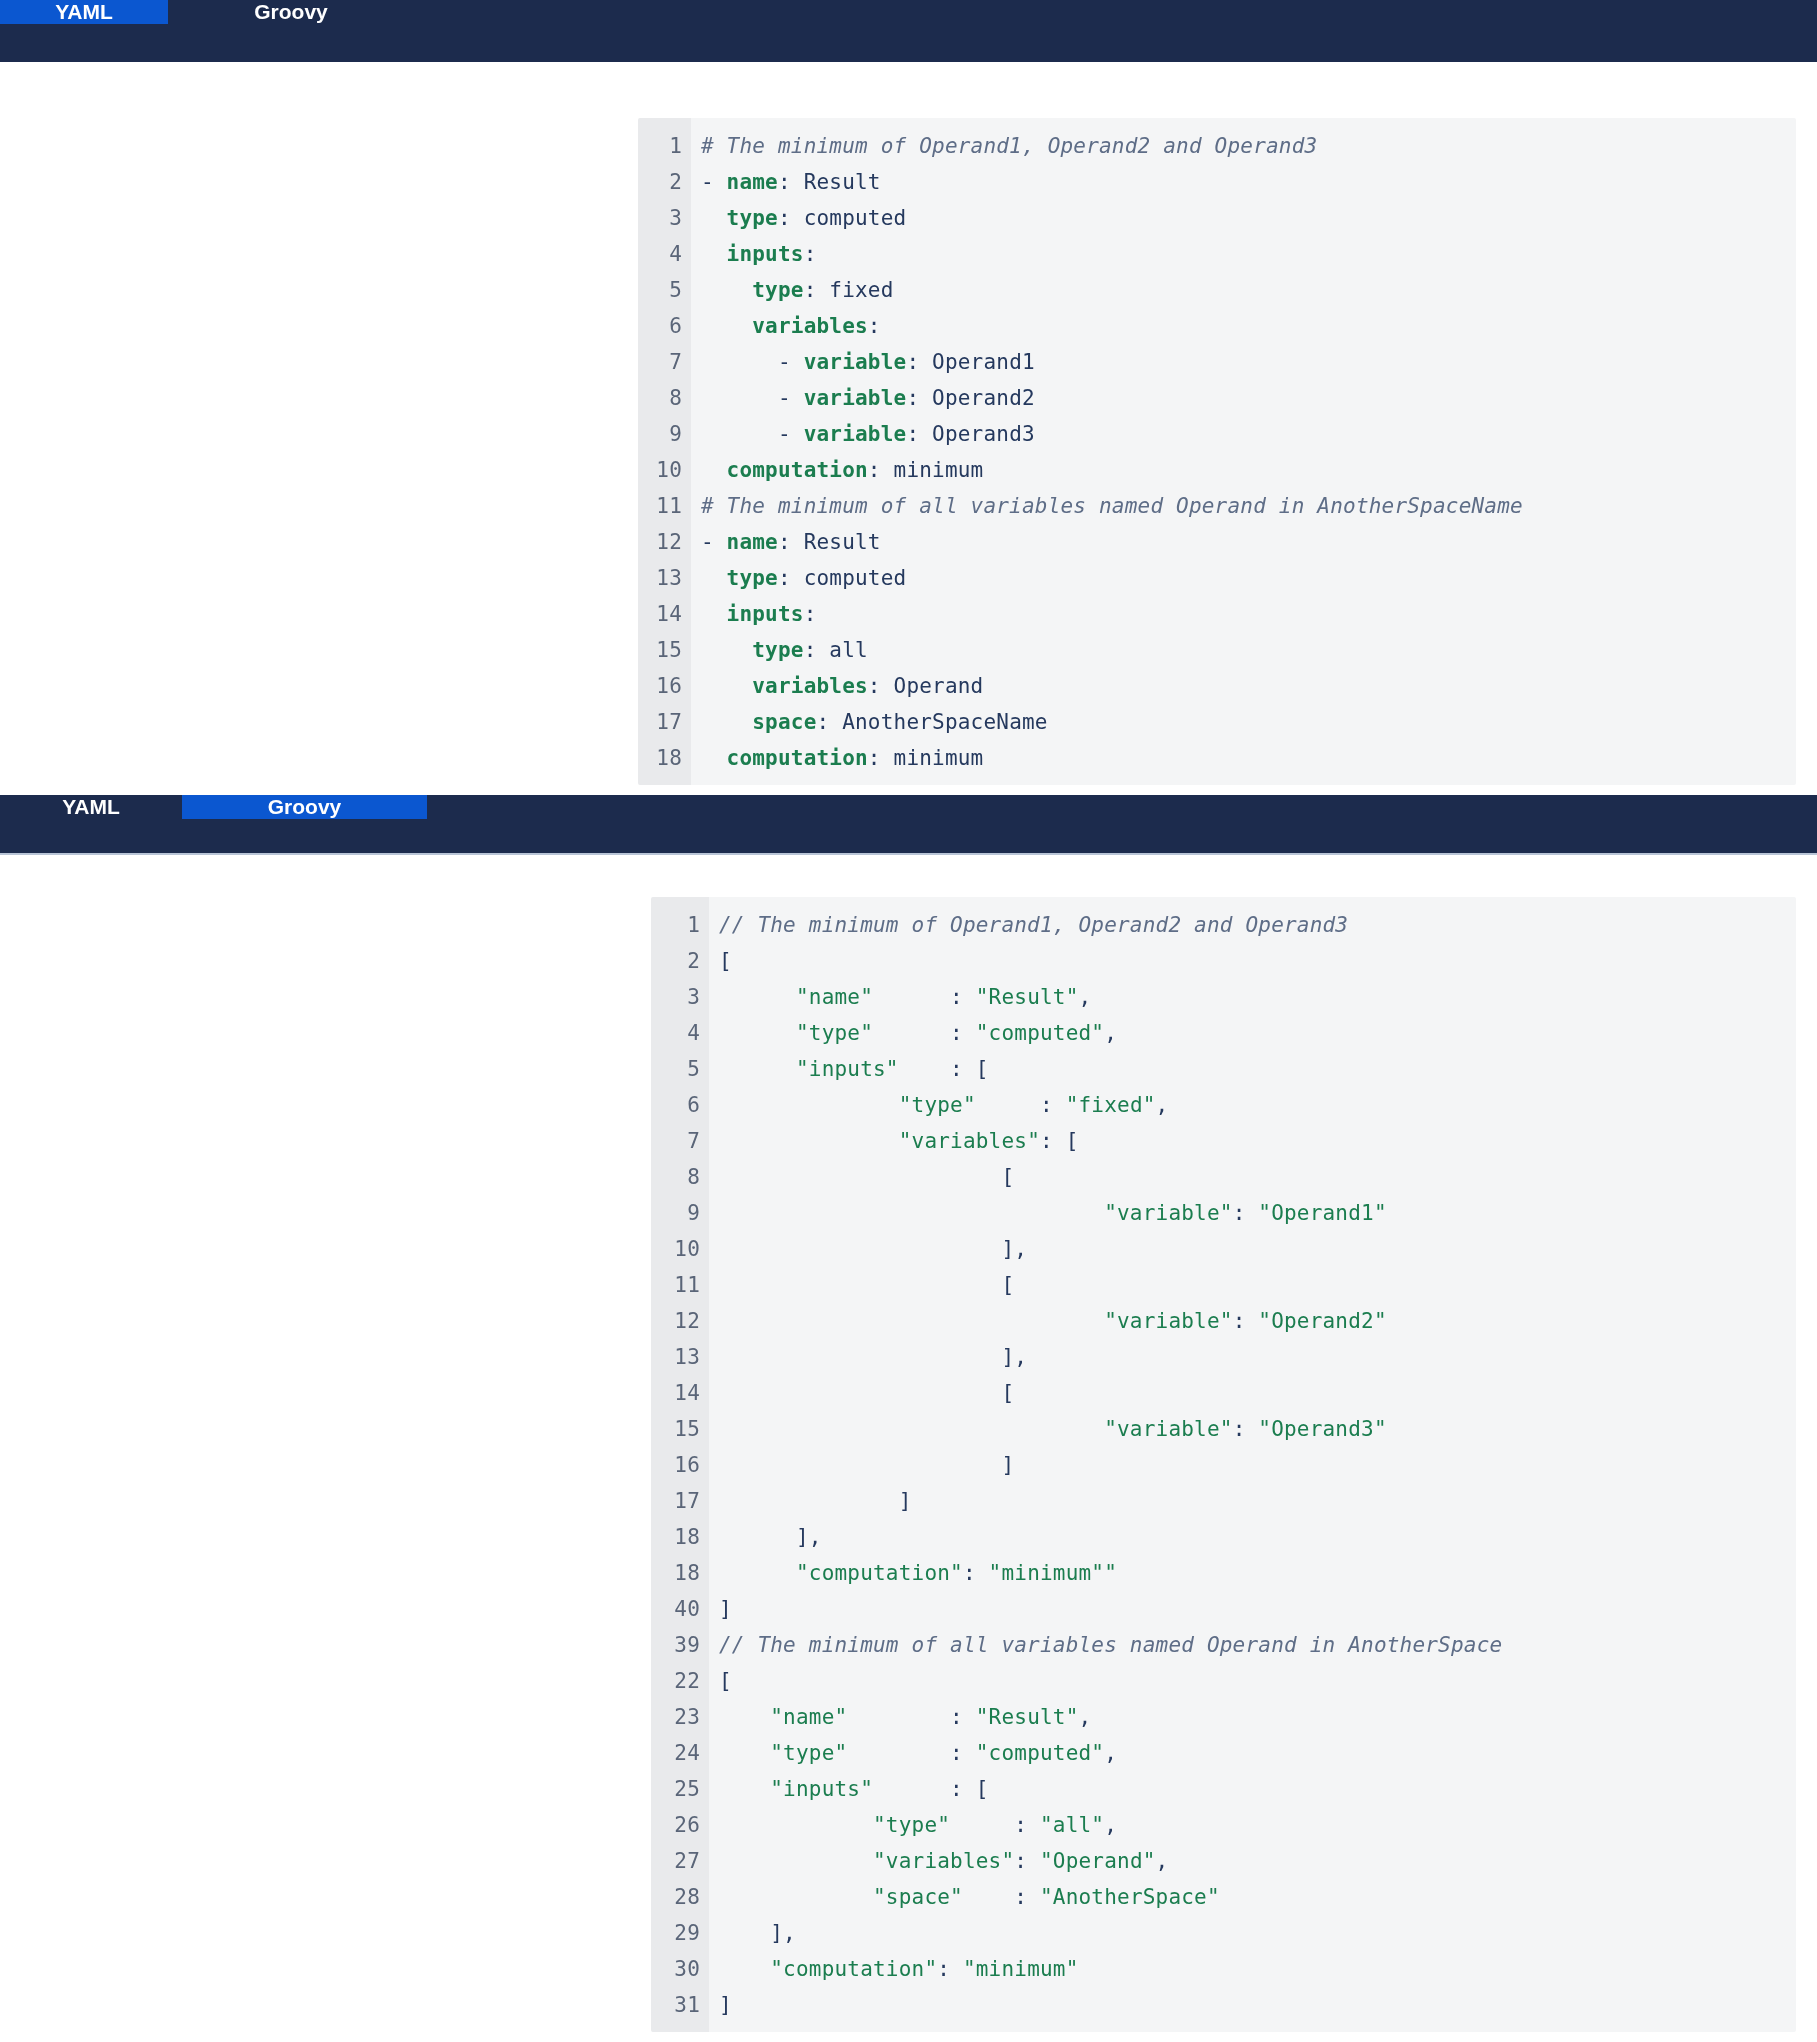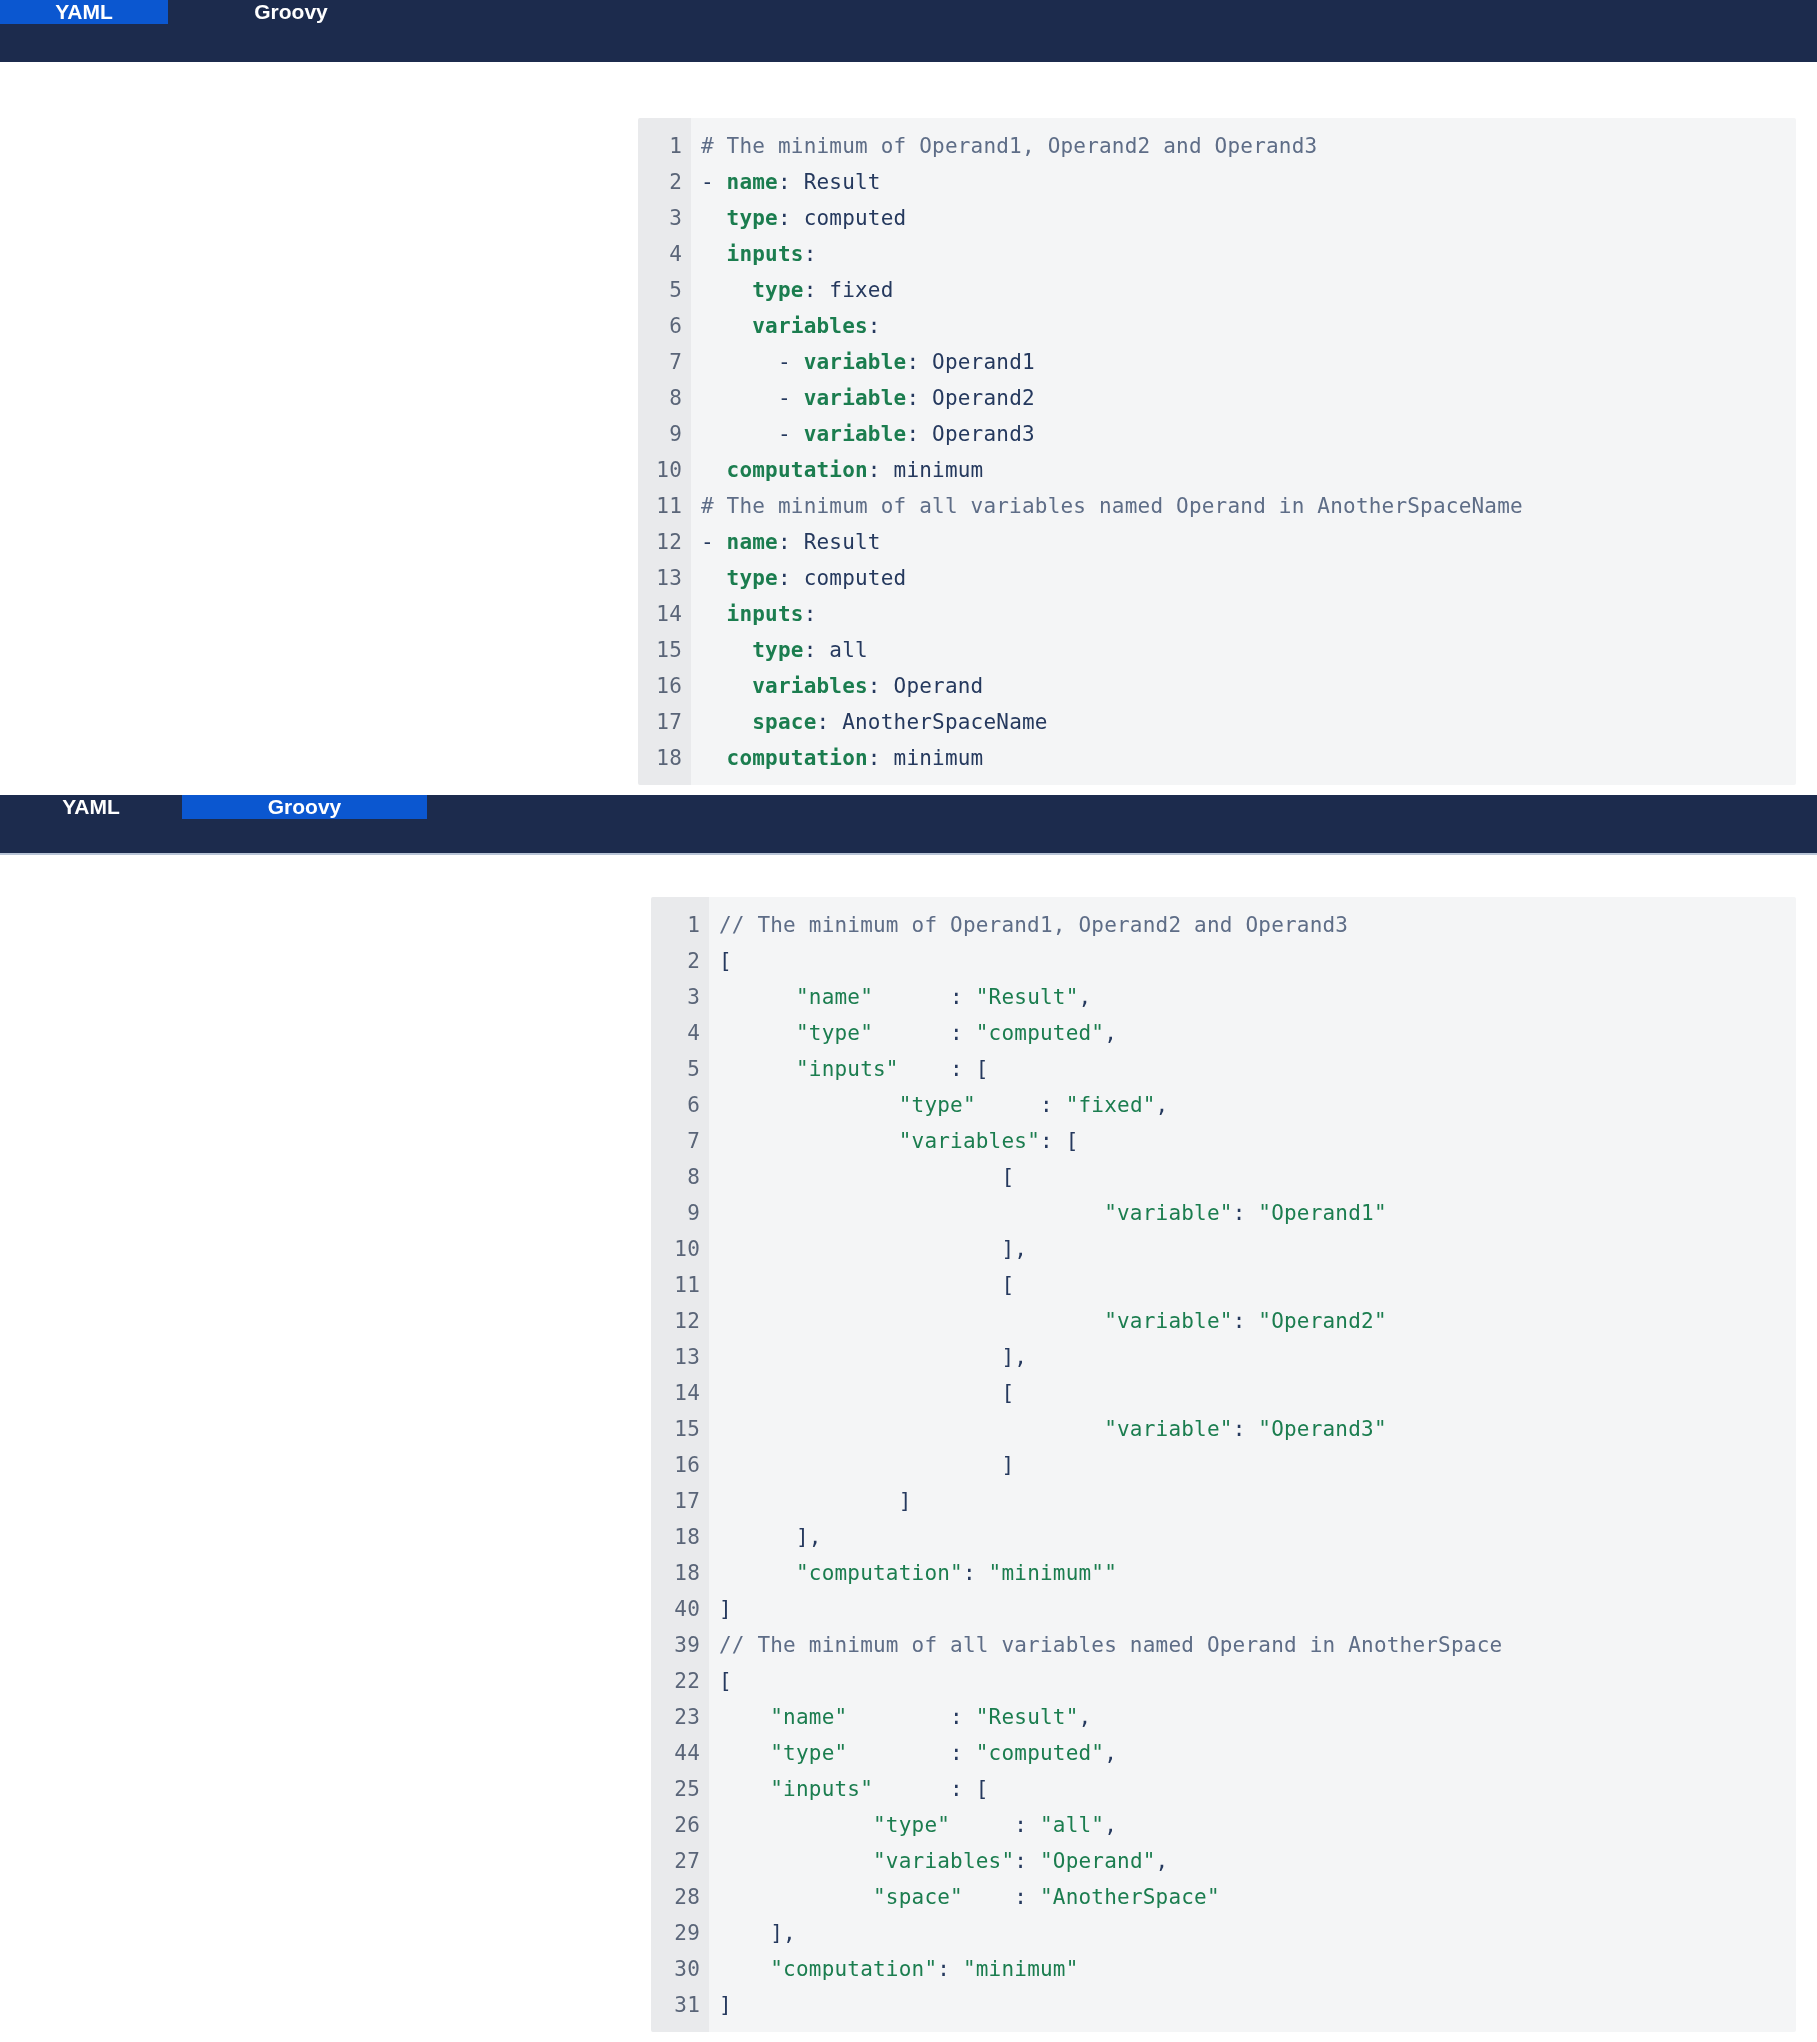--- a/index.html
+++ b/index.html
@@ -47,21 +47,21 @@
     background:var(--gutter-bg);color:var(--line-number);
     text-align:right;padding:9.5px 8.5px 9.5px 0;flex:0 0 auto;
   }
   .code-block.yaml .gutter{width:44px;}
   .code-block.groovy .gutter{width:49px;}
   .code-col{
     background:var(--code-bg);flex:1 1 auto;
     padding:9.5px 0 9.5px 10.4px;white-space:pre;overflow:hidden;
   }
   .ln,.code-line{height:36px;}
-  .tok-cm{color:var(--comment);}
+  .tok-cm{color:var(--comment);font-style:italic;}
   .tok-k{color:var(--key-green);font-weight:700;}
   .tok-s{color:var(--key-green);}
   .tok-p{color:var(--code-text);}
 </style>
 </head>
 <body>
 
 <div class="tabbar top" id="bar-top">
     <div class="tab active">
       <span>YAML</span>
@@ -122,21 +122,21 @@
       <div class="ln">14</div>
       <div class="ln">15</div>
       <div class="ln">16</div>
       <div class="ln">17</div>
       <div class="ln">18</div>
       <div class="ln">18</div>
       <div class="ln">40</div>
       <div class="ln">39</div>
       <div class="ln">22</div>
       <div class="ln">23</div>
-      <div class="ln">44</div>
+      <div class="ln">24</div>
       <div class="ln">25</div>
       <div class="ln">26</div>
       <div class="ln">27</div>
       <div class="ln">28</div>
       <div class="ln">29</div>
       <div class="ln">30</div>
       <div class="ln">31</div>
     </div>
   <div class="code-col"><div class="code-line"><span class="tok-cm">// The minimum of Operand1, Operand2 and Operand3</span></div><div class="code-line"><span class="tok-p">[</span></div><div class="code-line"><span class="tok-p">      </span><span class="tok-s">"name"</span><span class="tok-p">      : </span><span class="tok-s">"Result"</span><span class="tok-p">,</span></div><div class="code-line"><span class="tok-p">      </span><span class="tok-s">"type"</span><span class="tok-p">      : </span><span class="tok-s">"computed"</span><span class="tok-p">,</span></div><div class="code-line"><span class="tok-p">      </span><span class="tok-s">"inputs"</span><span class="tok-p">    : [</span></div><div class="code-line"><span class="tok-p">              </span><span class="tok-s">"type"</span><span class="tok-p">     : </span><span class="tok-s">"fixed"</span><span class="tok-p">,</span></div><div class="code-line"><span class="tok-p">              </span><span class="tok-s">"variables"</span><span class="tok-p">: [</span></div><div class="code-line"><span class="tok-p">                      [</span></div><div class="code-line"><span class="tok-p">                              </span><span class="tok-s">"variable"</span><span class="tok-p">: </span><span class="tok-s">"Operand1"</span></div><div class="code-line"><span class="tok-p">                      ],</span></div><div class="code-line"><span class="tok-p">                      [</span></div><div class="code-line"><span class="tok-p">                              </span><span class="tok-s">"variable"</span><span class="tok-p">: </span><span class="tok-s">"Operand2"</span></div><div class="code-line"><span class="tok-p">                      ],</span></div><div class="code-line"><span class="tok-p">                      [</span></div><div class="code-line"><span class="tok-p">                              </span><span class="tok-s">"variable"</span><span class="tok-p">: </span><span class="tok-s">"Operand3"</span></div><div class="code-line"><span class="tok-p">                      ]</span></div><div class="code-line"><span class="tok-p">              ]</span></div><div class="code-line"><span class="tok-p">      ],</span></div><div class="code-line"><span class="tok-p">      </span><span class="tok-s">"computation"</span><span class="tok-p">: </span><span class="tok-s">"minimum""</span></div><div class="code-line"><span class="tok-p">]</span></div><div class="code-line"><span class="tok-cm">// The minimum of all variables named Operand in AnotherSpace</span></div><div class="code-line"><span class="tok-p">[</span></div><div class="code-line"><span class="tok-p">    </span><span class="tok-s">"name"</span><span class="tok-p">        : </span><span class="tok-s">"Result"</span><span class="tok-p">,</span></div><div class="code-line"><span class="tok-p">    </span><span class="tok-s">"type"</span><span class="tok-p">        : </span><span class="tok-s">"computed"</span><span class="tok-p">,</span></div><div class="code-line"><span class="tok-p">    </span><span class="tok-s">"inputs"</span><span class="tok-p">      : [</span></div><div class="code-line"><span class="tok-p">            </span><span class="tok-s">"type"</span><span class="tok-p">     : </span><span class="tok-s">"all"</span><span class="tok-p">,</span></div><div class="code-line"><span class="tok-p">            </span><span class="tok-s">"variables"</span><span class="tok-p">: </span><span class="tok-s">"Operand"</span><span class="tok-p">,</span></div><div class="code-line"><span class="tok-p">            </span><span class="tok-s">"space"</span><span class="tok-p">    : </span><span class="tok-s">"AnotherSpace"</span></div><div class="code-line"><span class="tok-p">    ],</span></div><div class="code-line"><span class="tok-p">    </span><span class="tok-s">"computation"</span><span class="tok-p">: </span><span class="tok-s">"minimum"</span></div><div class="code-line"><span class="tok-p">]</span></div></div>
 </div>

